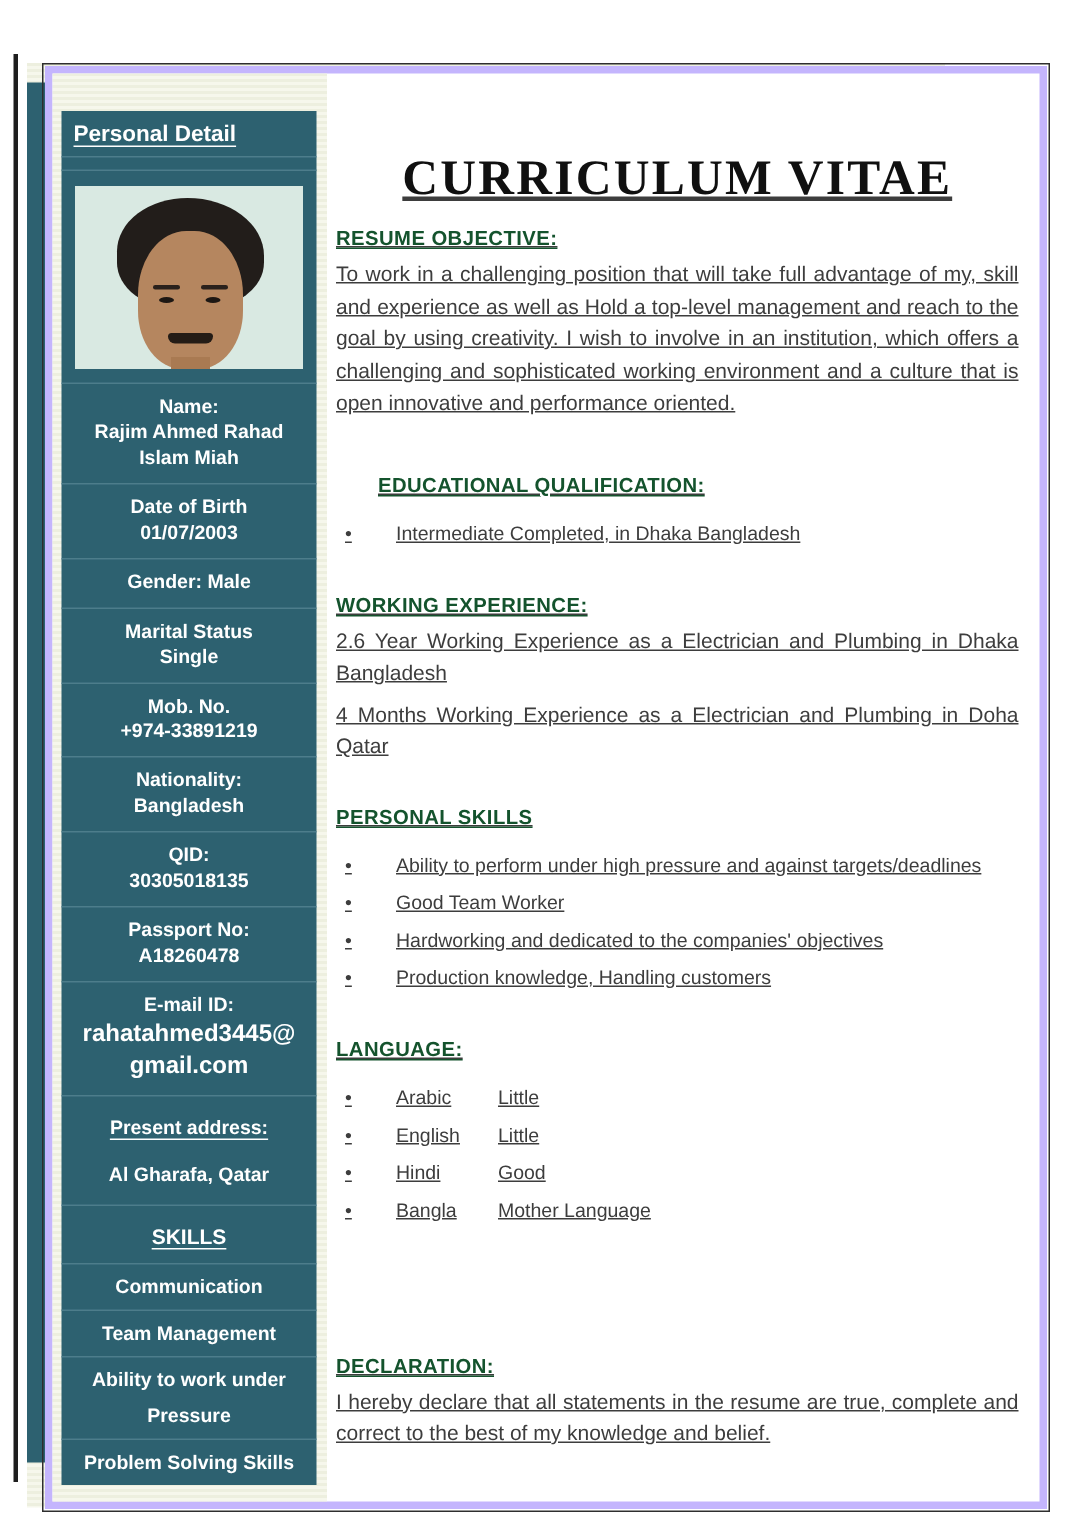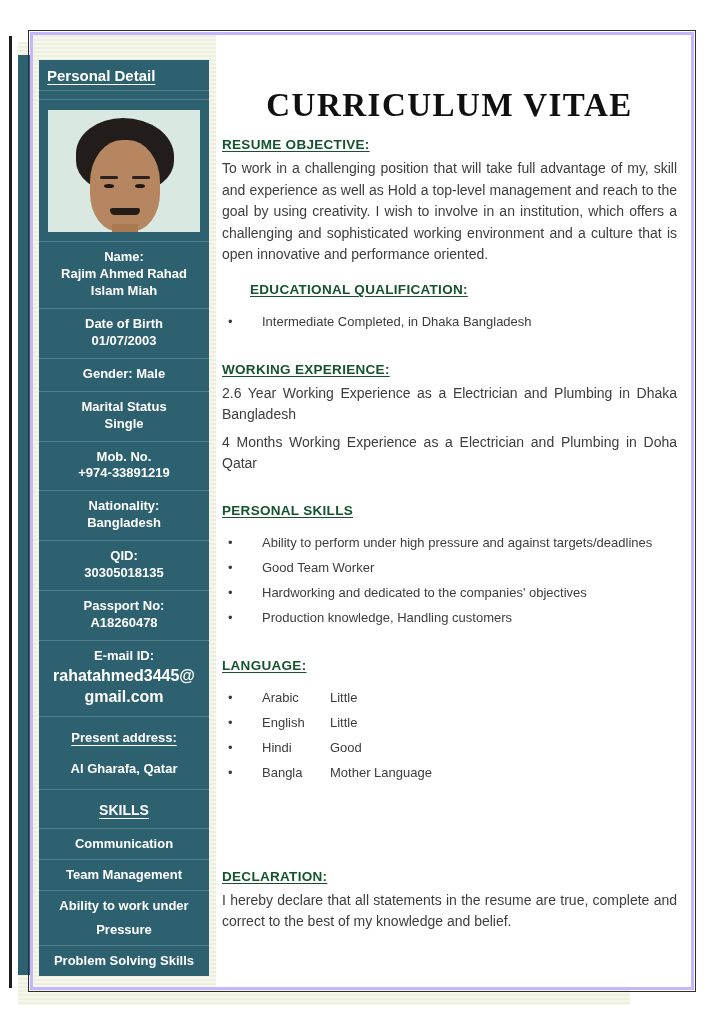--- a/index.html
+++ b/index.html
@@ -20,23 +20,23 @@
     position:absolute; left:18px; top:42px; width:612px; height:963px;
     background:repeating-linear-gradient(180deg,#edefdf 0px,#edefdf 2px,#f6f7ec 2px,#f6f7ec 4px);
   }
   
   .teal-under {
     position:absolute; left:18px; top:55px; width:60px; height:920px;
     background:#2d6170;
   }
   
   .sheet {
-    position:absolute; left:30px; top:32px; width:658px; height:952px;
+    position:absolute; left:30px; top:44px; width:658px; height:952px;
     background:#ffffff;
-    border:3px solid #c4b5fd;
+    border:5px solid #c4b5fd;
     outline:1px solid #2e2e2e;
     outline-offset:1px;
   }
   .sage-col {
     position:absolute; left:0; top:0; width:183px; height:952px;
     background:repeating-linear-gradient(180deg,#edefdf 0px,#edefdf 2px,#f6f7ec 2px,#f6f7ec 4px);
   }
   
   .sidebar {
     position:absolute; left:6px; top:25px; width:170px; height:916px;
@@ -70,38 +70,38 @@
   .sb-address { border-top:1px solid #4d7d8b; padding:13px 3px; font-size:13px; }
   .sb-address .val { margin-top:16px; }
   .sb-skills-head { border-top:1px solid #4d7d8b; padding:12px 3px 10px; font-size:14px; }
   .sb-skills-head span { text-decoration:underline; text-underline-offset:3px; }
   .sb-skill { border-top:1px solid #4d7d8b; padding:3px 3px; font-size:13px; line-height:1.85; }
   .sb-skill .val { max-width:160px; margin:0 auto; }
   .sb-fill { flex:1; }
   
   .main {
     position:absolute; left:183px; top:0; width:475px; height:952px;
-    padding:0; color:#3d3d3d;
+    padding:0; color:#3d3d3d;text-decoration:underline;
   }
   .main-inner { padding:0 14px 0 6px; }
   .cv-title {
     margin-top:52px; text-align:center;
     font-family:"Liberation Serif", serif; font-weight:bold;
     font-size:33px; color:#101010; letter-spacing:1.5px;
   }
   h2.sec-head {
     color:#14532d; font-size:13.5px; font-weight:bold;
     text-decoration:underline; text-underline-offset:2px;
     letter-spacing:0.3px;
   }
   p.body-text {
     font-size:14px; line-height:21.5px; text-align:justify; margin-top:6px;
   }
   .mt-resume { margin-top:13px; }
-  .mt-edu    { margin-top:16px;padding-left:28px; }
+  .mt-edu    { margin-top:36px;padding-left:28px; }
   .mt-work   { margin-top:30px; }
   .mt-skills { margin-top:28px; }
   .mt-lang   { margin-top:30px; }
   .mt-decl   { margin-top:86px; }
   .bullet-row { margin-top:14px; font-size:13px; line-height:21px; display:flex; }
   .bullet-row + .bullet-row { margin-top:4px; }
   .bullet-glyph { width:34px; flex:none; padding-left:6px; font-size:13px; }
   .lang-name { display:inline-block; width:68px; }
   .p-gap { margin-top:16px; }
 </style>

